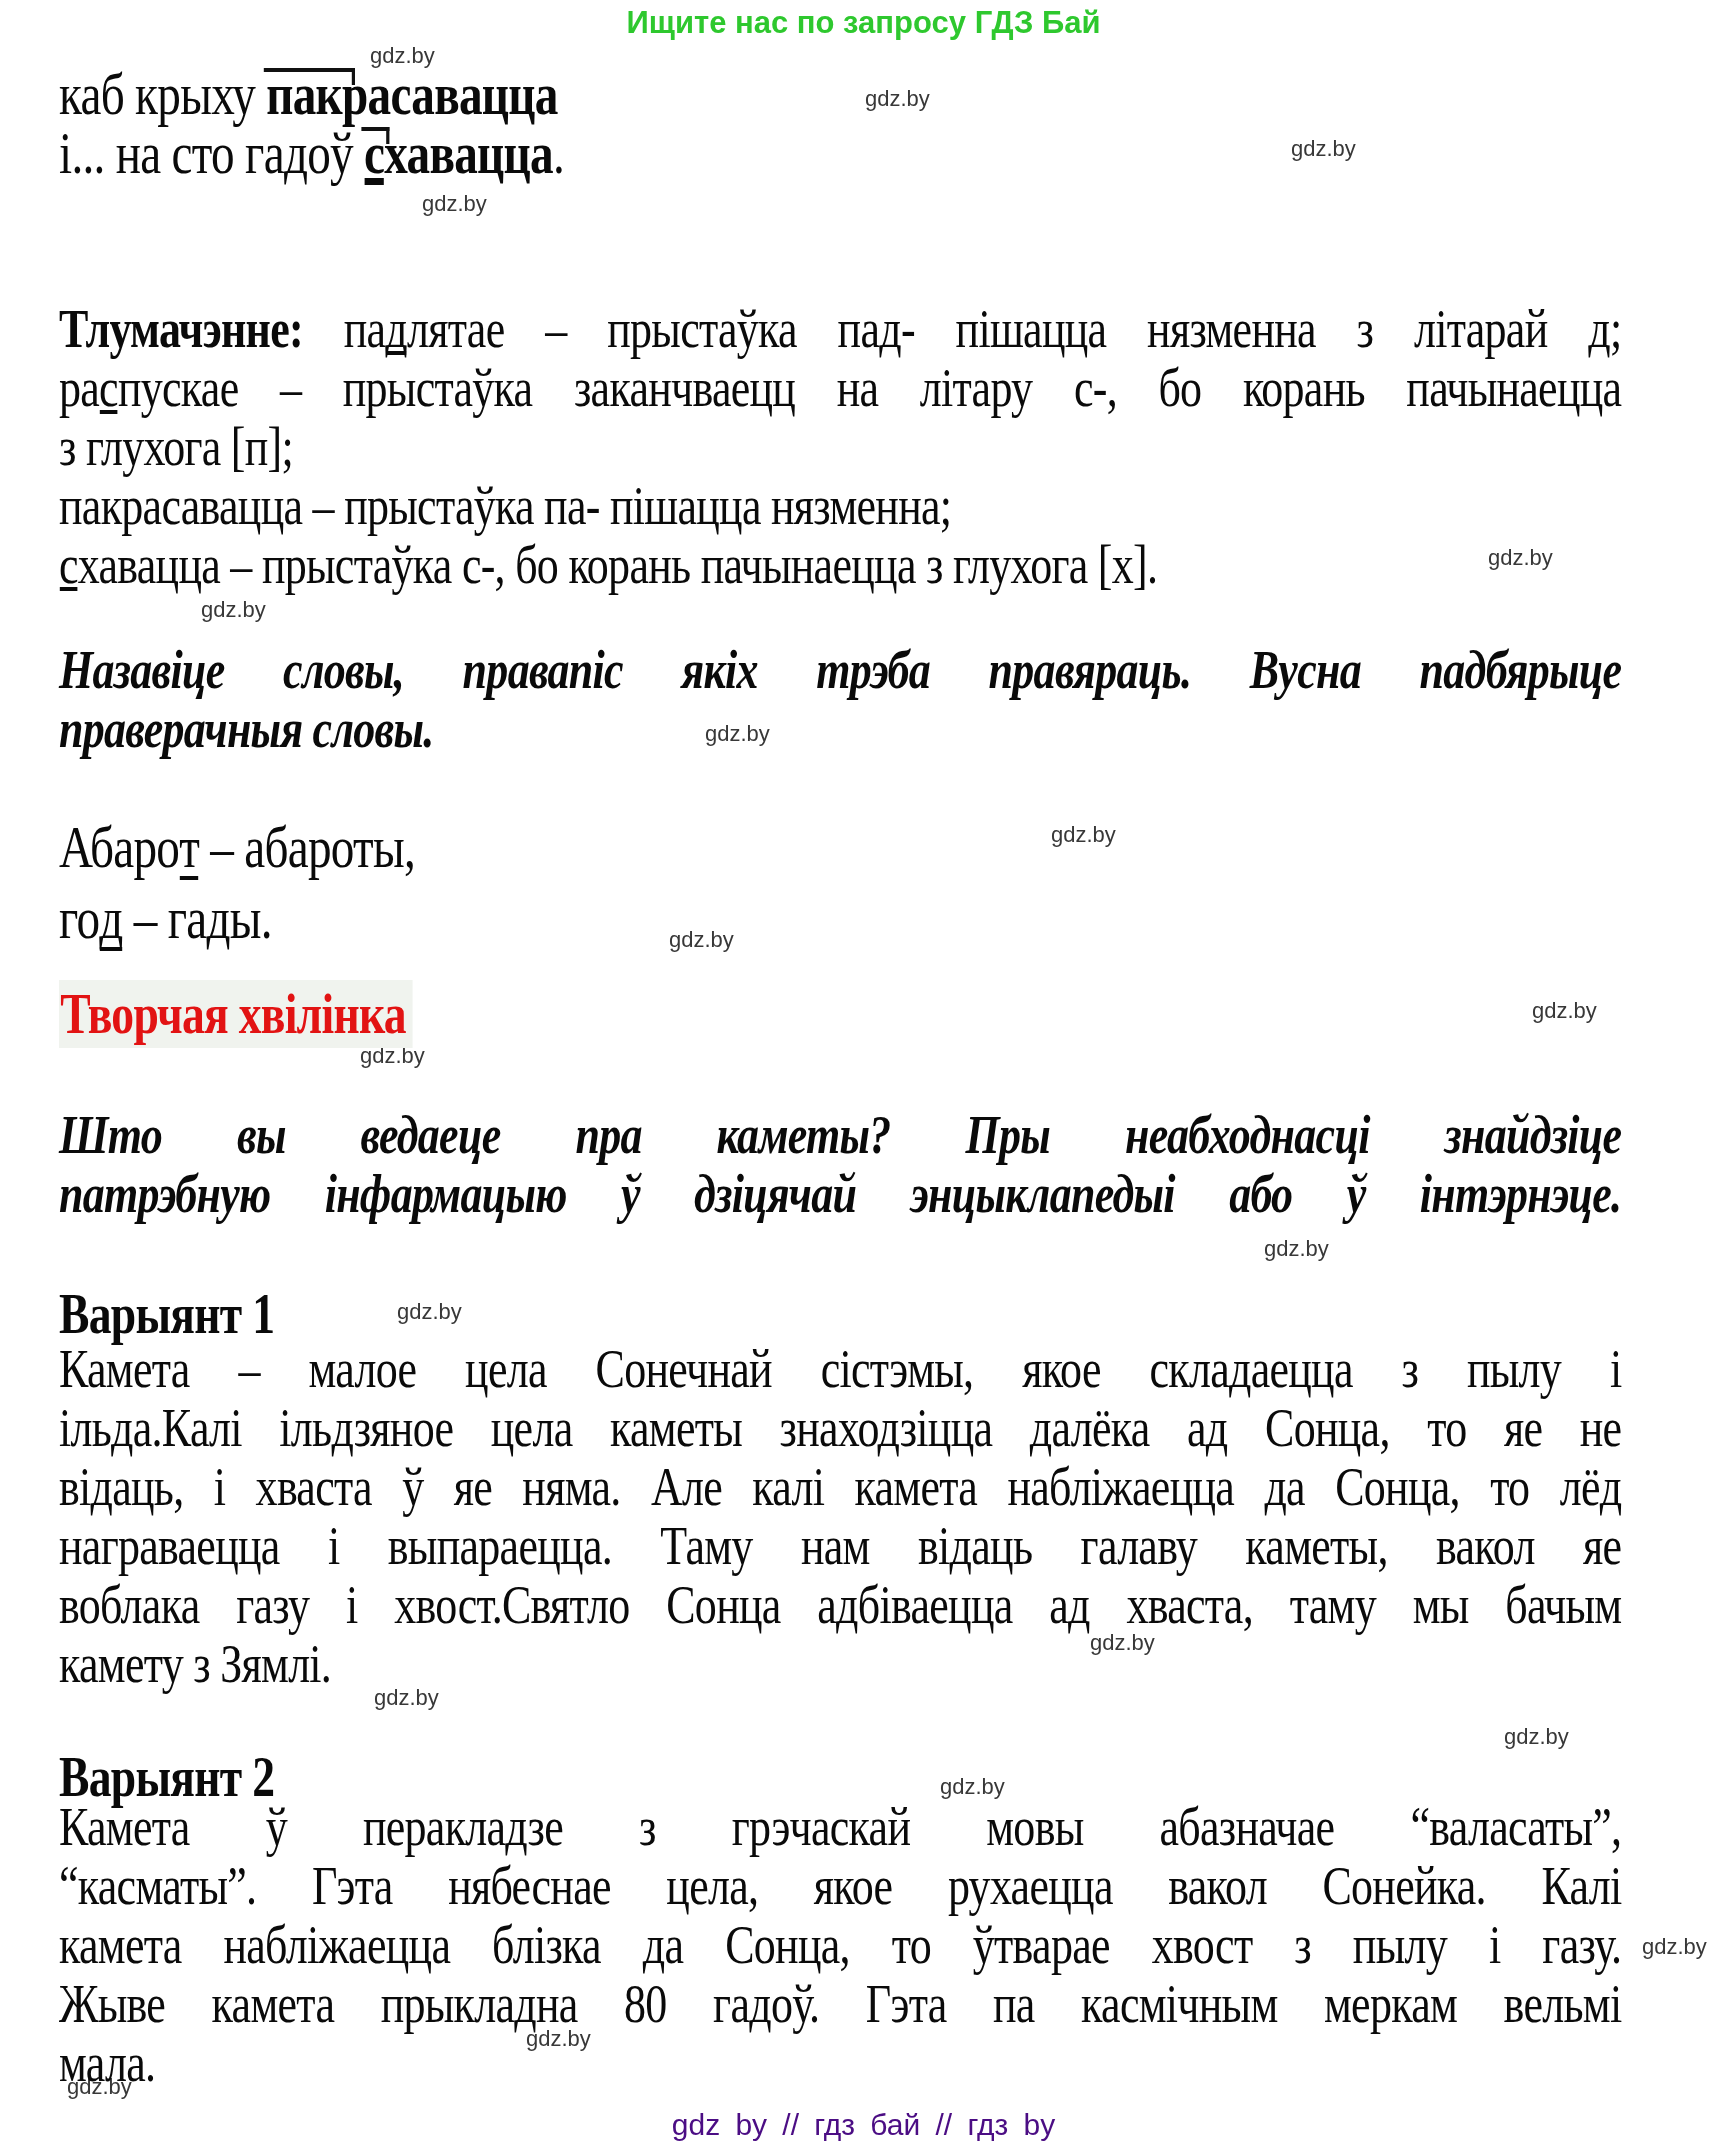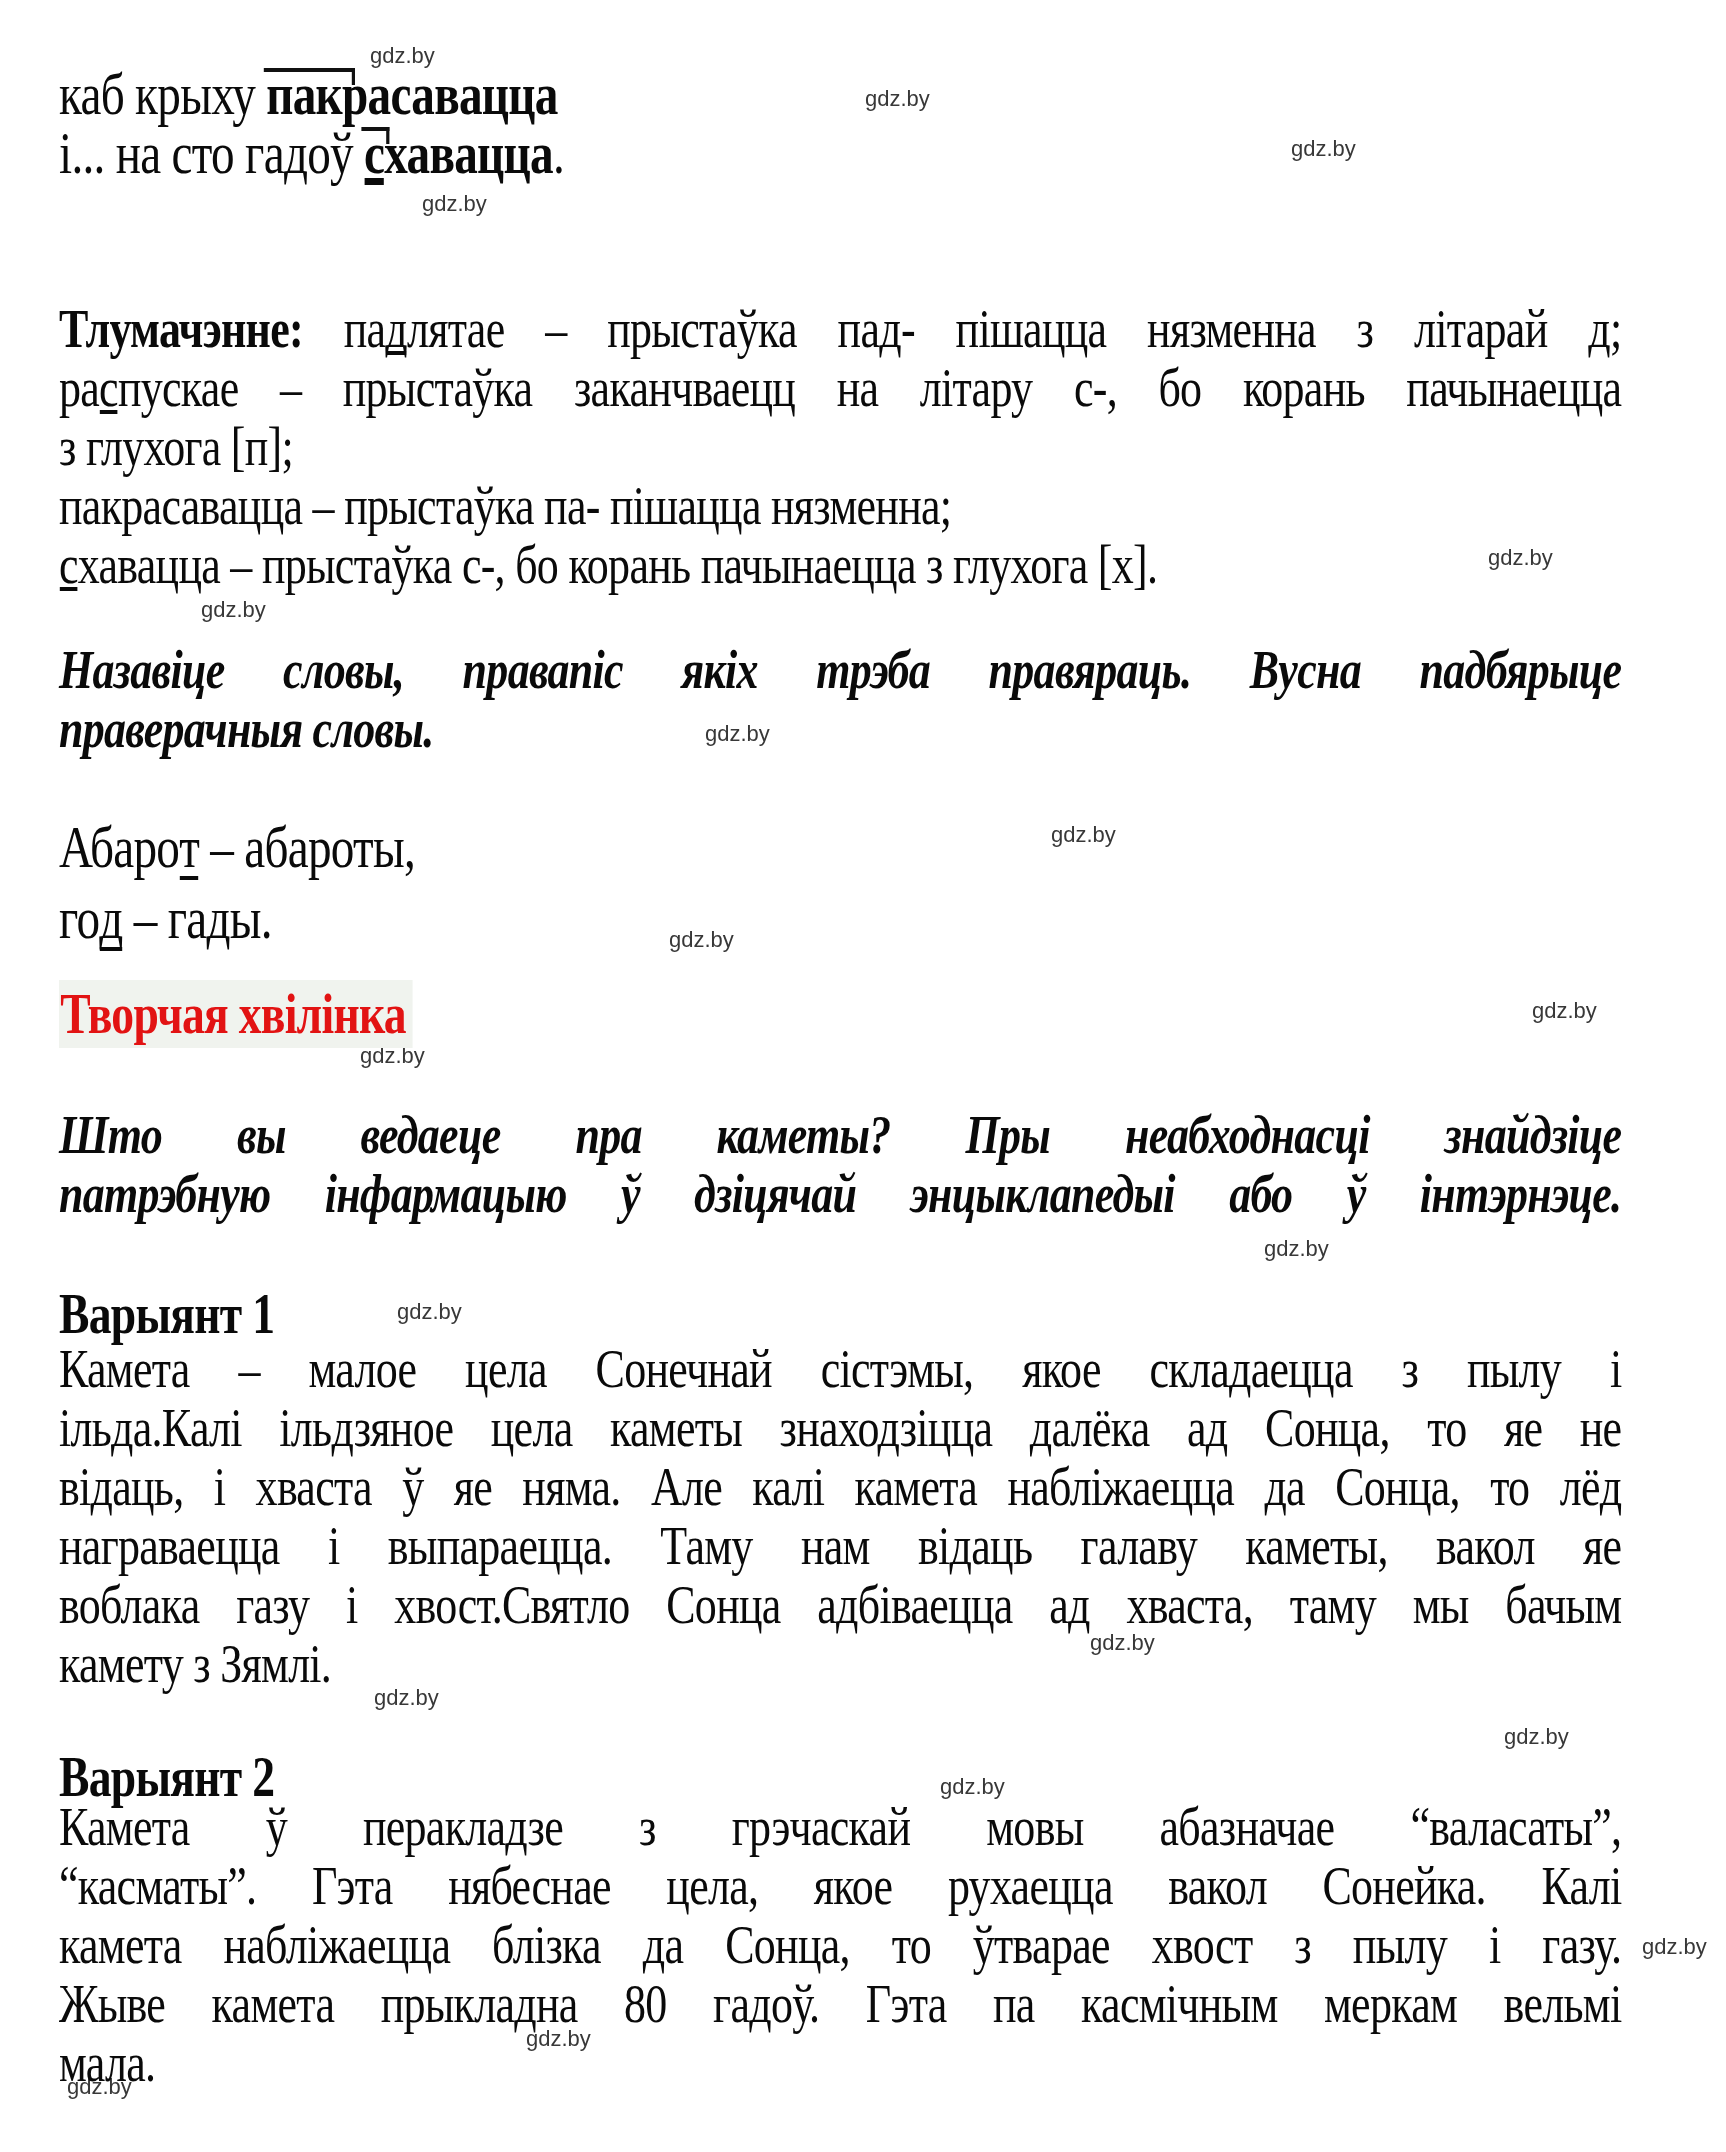--- a/index.html
+++ b/index.html
@@ -40,20 +40,21 @@
 
   
   .footer{position:absolute;top:2108px;left:0;right:0;text-align:center;
           font-family:"Liberation Sans", sans-serif;font-size:30px;word-spacing:6.9px;}
 </style>
 </head>
 <body>
 
 <div class="page">
 
+  <div class="promo" style="color:#2ec82e">Ищите нас по запросу ГДЗ Бай</div>
 
   <span class="wm" style="left:370px;top:43px">gdz.by</span>
   <span class="wm" style="left:865px;top:86px">gdz.by</span>
   <span class="wm" style="left:1291px;top:136px">gdz.by</span>
   <span class="wm" style="left:422px;top:191px">gdz.by</span>
   <span class="wm" style="left:1488px;top:545px">gdz.by</span>
   <span class="wm" style="left:201px;top:597px">gdz.by</span>
   <span class="wm" style="left:705px;top:721px">gdz.by</span>
   <span class="wm" style="left:1051px;top:822px">gdz.by</span>
   <span class="wm" style="left:669px;top:927px">gdz.by</span>
@@ -113,15 +114,16 @@
 
   <div class="sblock heading" style="left:59px;top:1747px">Варыянт 2</div>
   <div class="sblock wide" style="left:59px;top:1797px">
     <div class="jl">Камета ў перакладзе з грэчаскай мовы абазначае “валасаты”,</div>
     <div class="jl">“касматы”. Гэта нябеснае цела, якое рухаецца вакол Сонейка. Калі</div>
     <div class="jl">камета набліжаецца блізка да Сонца, то ўтварае хвост з пылу і газу.</div>
     <div class="jl">Жыве камета прыкладна 80 гадоў. Гэта па касмічным меркам вельмі</div>
     <div>мала.</div>
   </div>
 
+  <div class="footer" style="color:#4b0d84">gdz by // гдз бай // гдз by</div>
 
 </div>
 
 
 </body></html>

